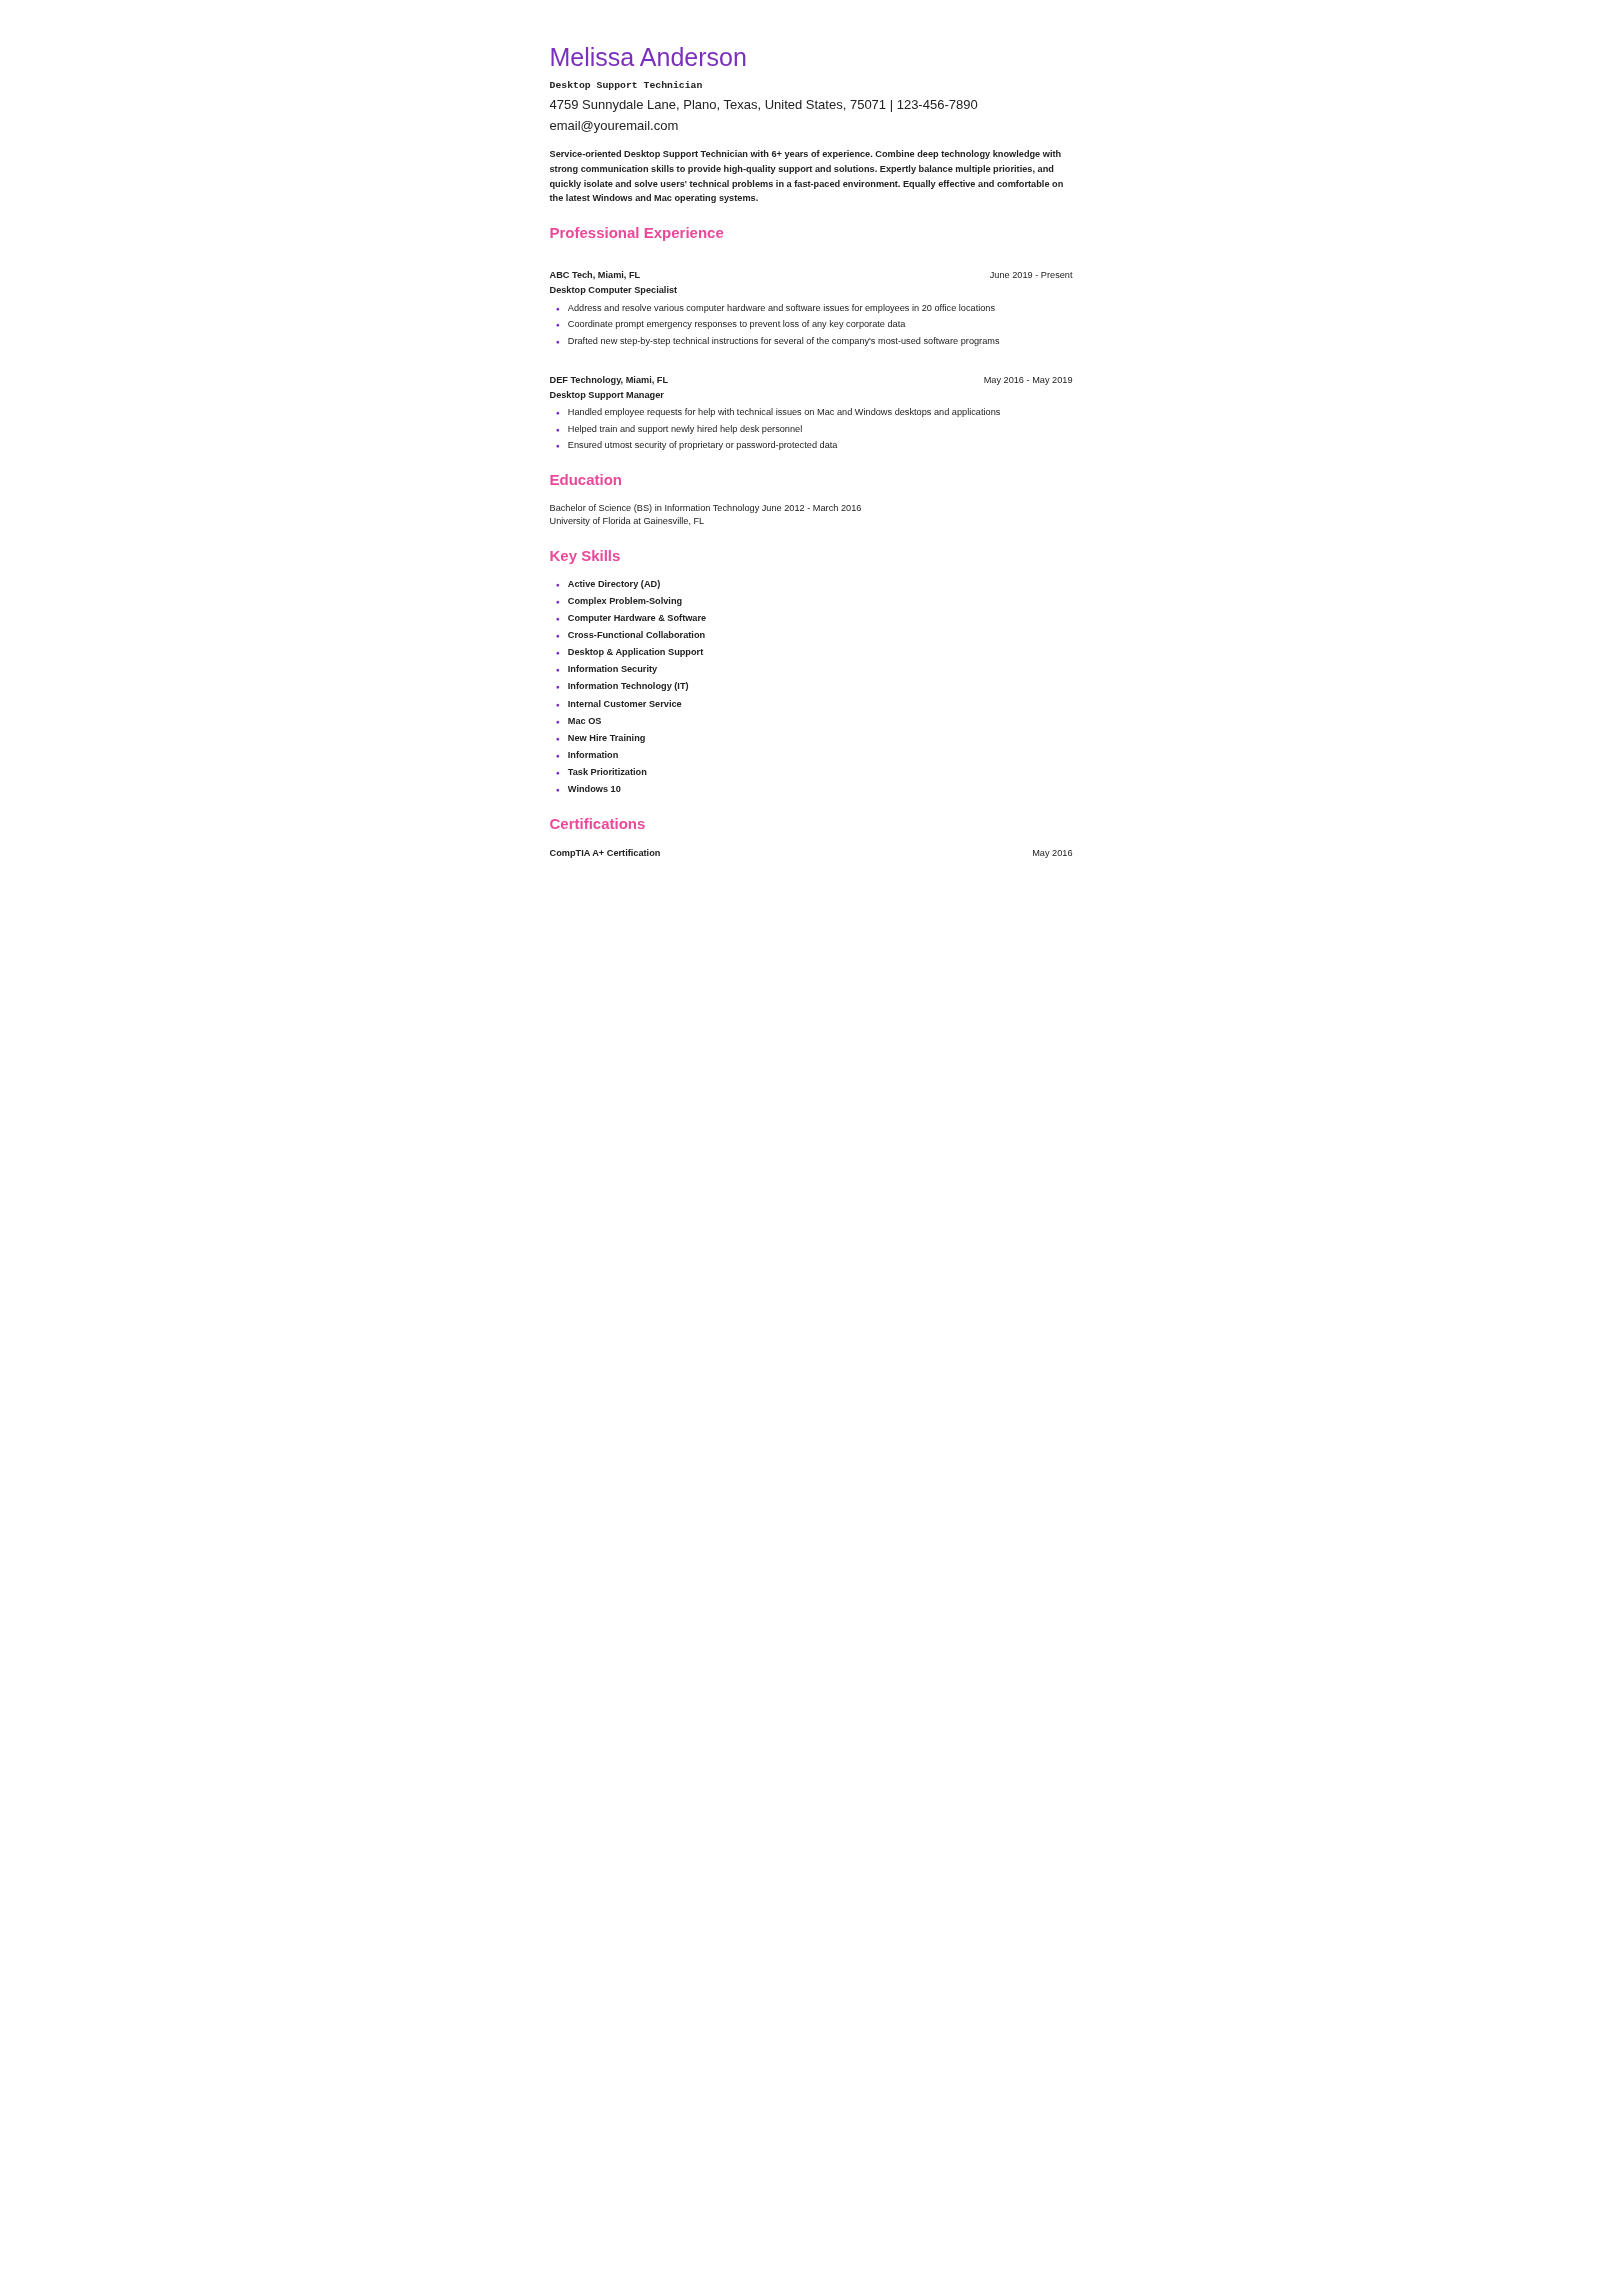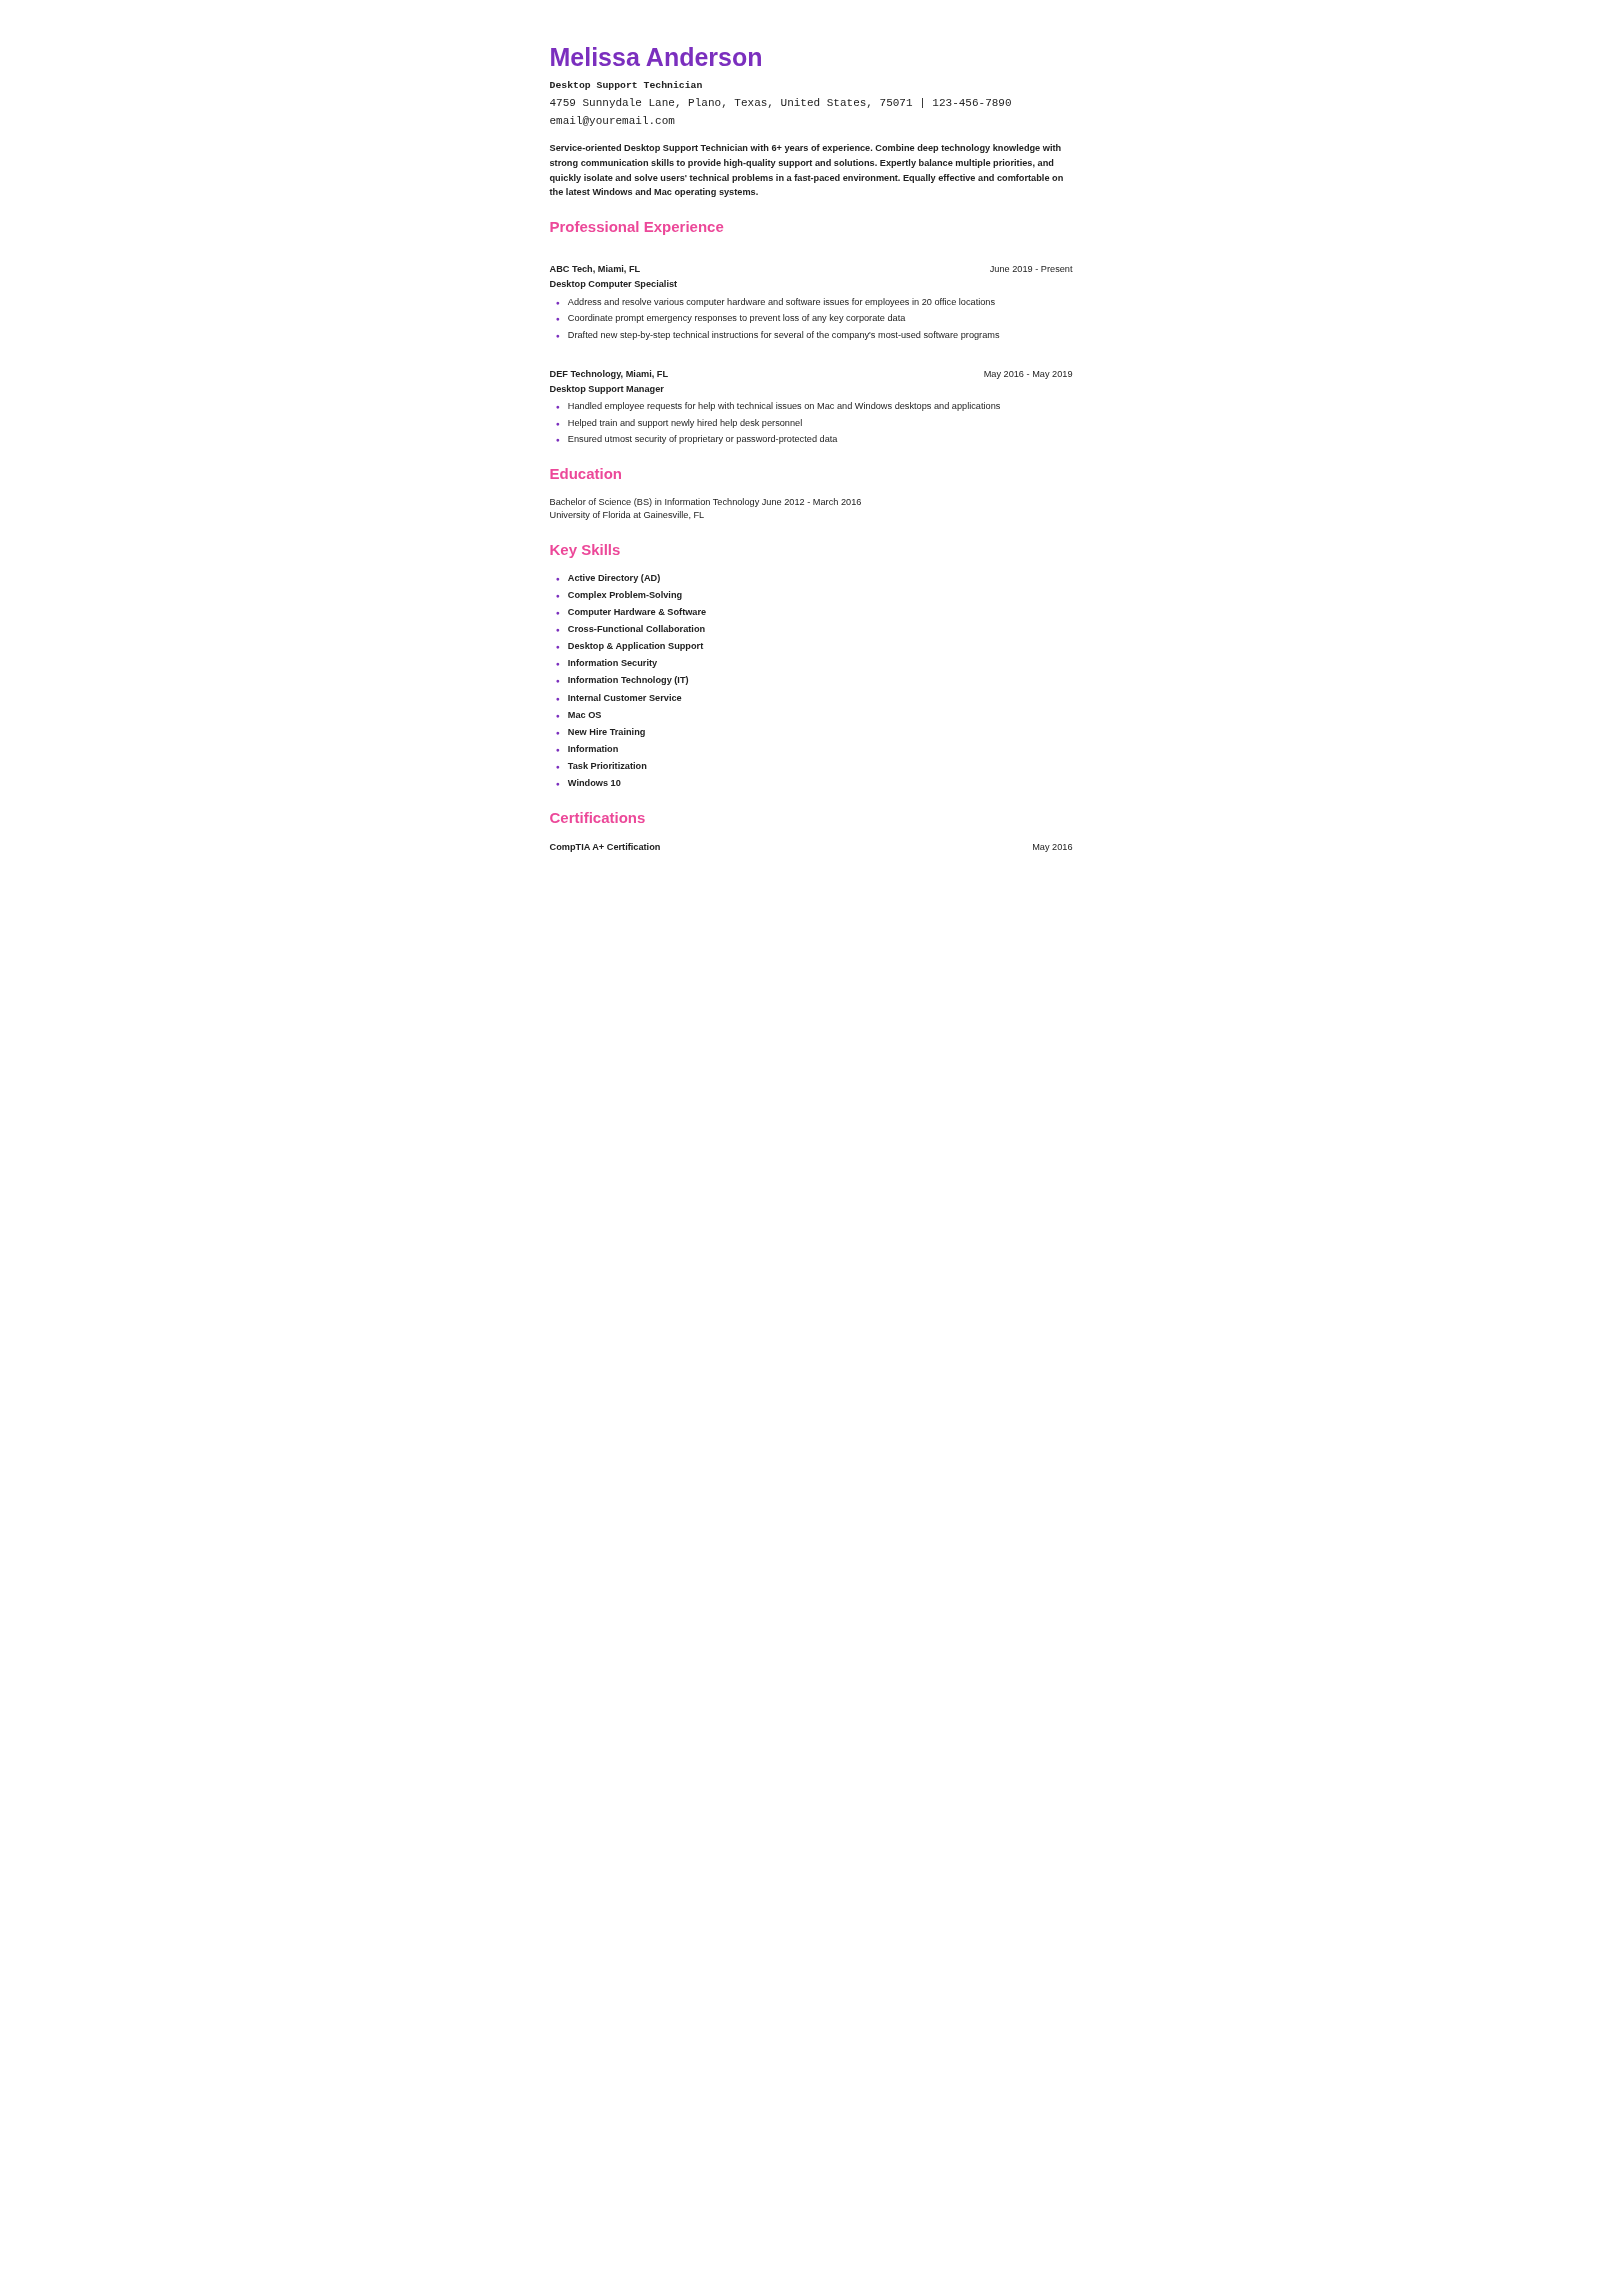--- a/index.html
+++ b/index.html
@@ -8,35 +8,34 @@
       font-size: 9.8px;
       color: #222;
       background: #fff;
       padding: 39px 52px;
       max-width: 627px;
       margin: 0 auto;
       line-height: 1.5;
     }
     .name {
       font-size: 25px;
-      font-weight: bold;
+      font-weight: normal;
       color: #7b2fbe;
       margin-bottom: 2.6px;
     }
     .title {
       font-size: 9.8px;
       font-weight: bold;
       margin-bottom: 1.3px;
       font-family: Liberation Mono, monospace;
     }
     .contact {
-      font-size: 11px;
+      font-size: 13px;
       color: #222;
       margin-bottom: 1.3px;
-      font-family: Liberation Mono, monospace;
     }
     .summary {
       font-size: 9.2px;
       font-weight: bold;
       margin-top: 11.8px;
       margin-bottom: 11.8px;
       line-height: 1.6;
     }
     .section-title {
       text-align: left;

